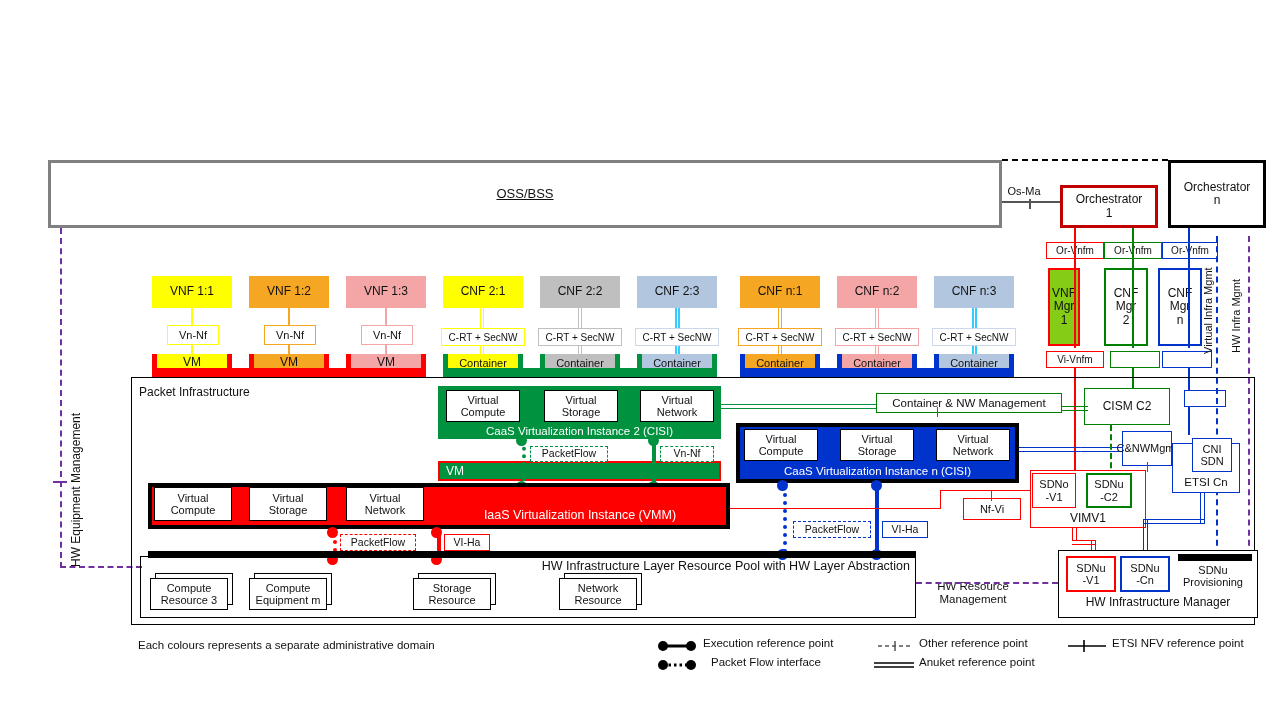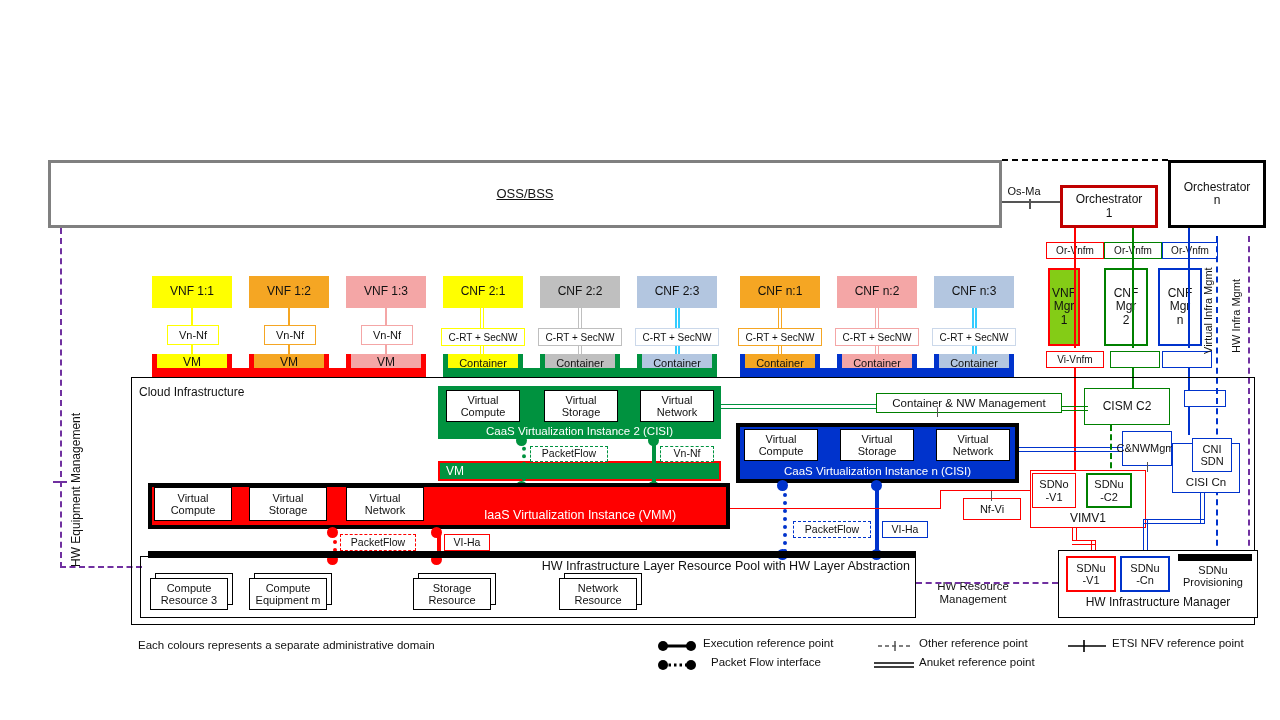--- a/index.html
+++ b/index.html
@@ -203,21 +203,21 @@
   </div>
 
 <div class="abs" style="left:152px;top:368px;width:274px;height:9px;background:#FF0000;"></div>
 
 <div class="abs" style="left:443px;top:368px;width:274px;height:9px;background:#00923F;"></div>
 
 <div class="abs" style="left:740px;top:368px;width:274px;height:9px;background:#0033CC;"></div>
 
 <div class="abs" style="left:131px;top:377px;width:1124px;height:248px;border:1px solid #000;background:transparent;"></div>
 <div class="abs" style="left:139px;top:385px;font-size:12px;">
-  <span>Cloud Infrastructure</span></div>
+  <span>Packet Infrastructure</span></div>
 
 <div class="abs" style="left:438px;top:386px;width:283px;height:53px;background:#00923F;"></div>
 <div class="abs ctr" style="left:446px;top:390px;width:74px;height:32px;background:#fff;border:1px solid #000;flex-direction:column;font-size:11px;">
   <span>Virtual</span>
   <span>Compute</span>
   </div>
 <div class="abs ctr" style="left:544px;top:390px;width:74px;height:32px;background:#fff;border:1px solid #000;flex-direction:column;font-size:11px;">
   <span>Virtual</span>
   <span>Storage</span>
   </div>
@@ -369,21 +369,21 @@
 <div class="abs" style="left:1062px;top:406px;width:26px;height:5px;border-top:1px solid #008000;border-bottom:1px solid #008000;"></div>
 
 <div class="abs ctr" style="left:1122px;top:431px;width:50px;height:35px;border:1px solid #0033CC;background:#fff;flex-direction:row;font-size:11px;">
   <span>C&amp;NW</span>
   <span>Mgmt</span>
   </div>
 <div class="abs" style="left:1110px;top:425px;width:0;height:62px;border-left:2px dashed #008000;"></div>
 <div class="abs" style="left:1147px;top:462px;width:1px;height:10px;background:#555;"></div>
 
 <div class="abs ctr" style="left:1172px;top:443px;width:68px;height:50px;border:1px solid #0033CC;background:#fff;align-items:flex-end;justify-content:center;font-size:11.5px;">
-  <span style="padding-bottom:3px;">CISI Cn</span>
+  <span style="padding-bottom:3px;">ETSI Cn</span>
   </div>
 <div class="abs ctr" style="left:1192px;top:438px;width:40px;height:34px;border:1px solid #0033CC;background:#fff;flex-direction:column;font-size:11px;">
   <span>CNI</span>
   <span>SDN</span>
   </div>
 
 <div class="abs ctr" style="left:1030px;top:470px;width:116px;height:58px;border:1px solid #FF0000;background:#fff;align-items:flex-end;justify-content:center;font-size:12px;">
   <span style="padding-bottom:2px;">VIMV1</span>
   </div>
 <div class="abs ctr" style="left:1032px;top:473px;width:44px;height:35px;border:1px solid #FF0000;background:#fff;flex-direction:column;font-size:11px;">

